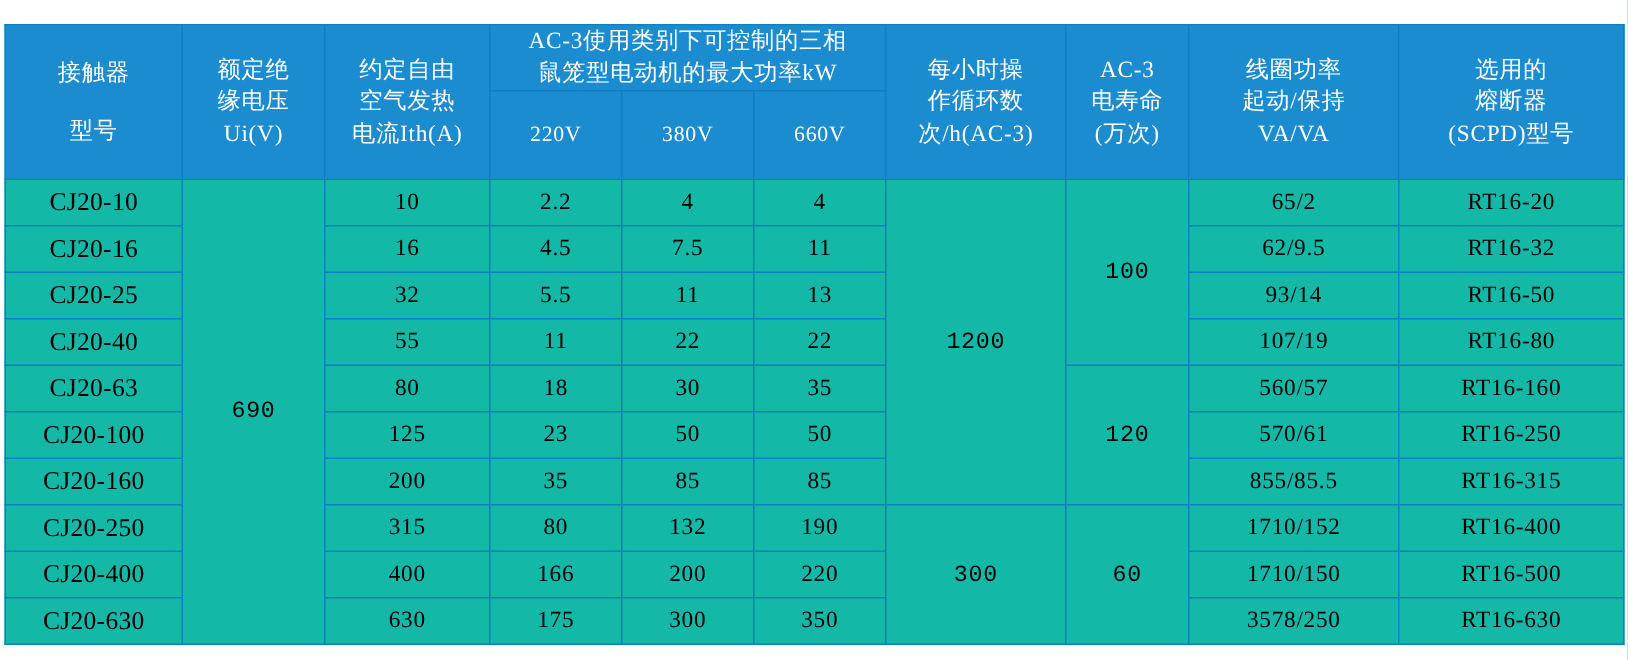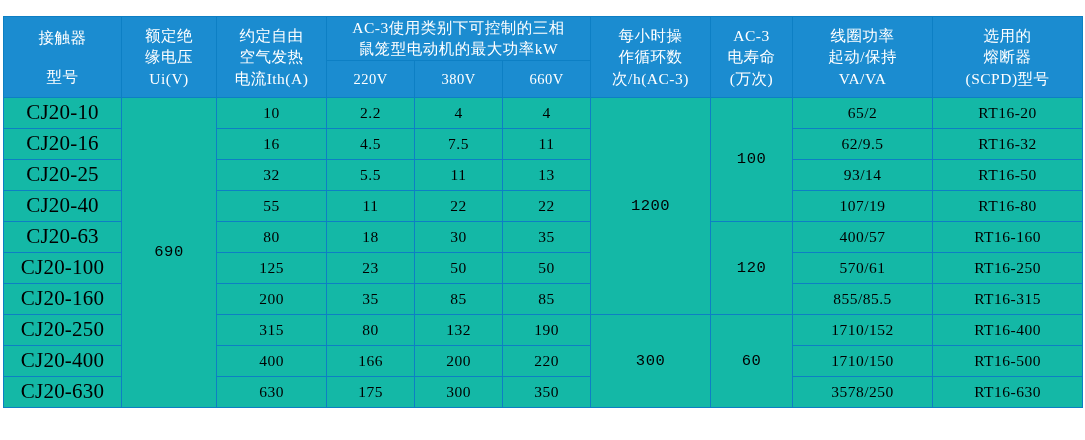--- a/index.html
+++ b/index.html
@@ -37,31 +37,31 @@
     background: #1b8cd0;
     color: #ffffff;
     font-size: 15.5px;
     line-height: 1.38;
     letter-spacing: 0.5px;
     padding: 3px 2px;
   }
   .hdr .l { display: block; white-space: nowrap; }
   .hdr.sub {
     font-size: 14.5px;
-    padding: 8px 2px;
+    padding: 19px 2px;
   }
   td.cell {
     font-size: 15.5px;
     color: #000000;
     height: 30px;
     letter-spacing: 0.5px;
     white-space: nowrap;
   }
   td.model {
-    font-size: 21px;
+    font-size: 17px;
     letter-spacing: 0.2px;
   }
   td.vspan {
     font-size: 15.5px;
     font-family: Liberation Mono, monospace;
   }
 </style>
 </head>
 <body>
 
@@ -167,21 +167,21 @@
           <td class="cell">107/19</td>
           <td class="cell">RT16-80</td>
         </tr>
         <tr>
           <td class="cell model">CJ20-63</td>
           <td class="cell">80</td>
           <td class="cell">18</td>
           <td class="cell">30</td>
           <td class="cell">35</td>
           <td class="cell vspan" rowspan="3">120</td>
-          <td class="cell">400/57</td>
+          <td class="cell">560/57</td>
           <td class="cell">RT16-160</td>
         </tr>
         <tr>
           <td class="cell model">CJ20-100</td>
           <td class="cell">125</td>
           <td class="cell">23</td>
           <td class="cell">50</td>
           <td class="cell">50</td>
           <td class="cell">570/61</td>
           <td class="cell">RT16-250</td>

